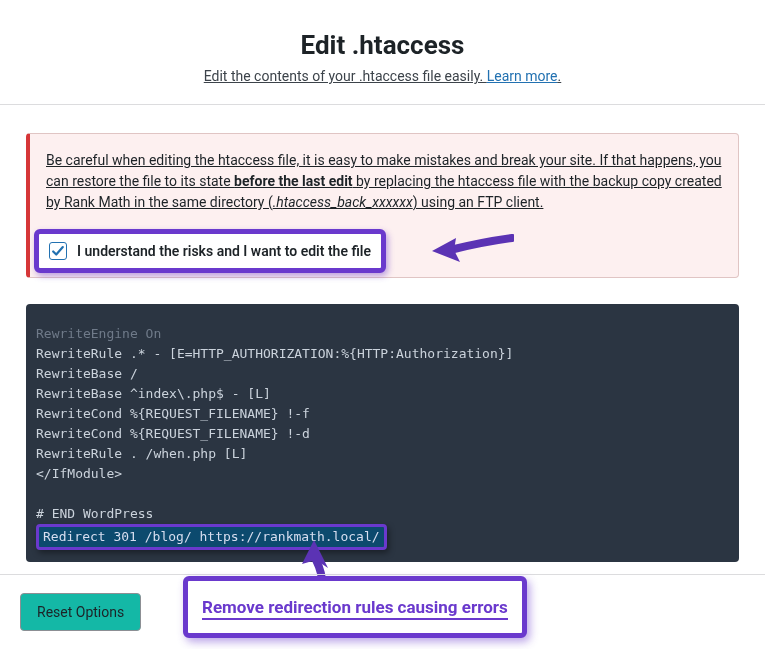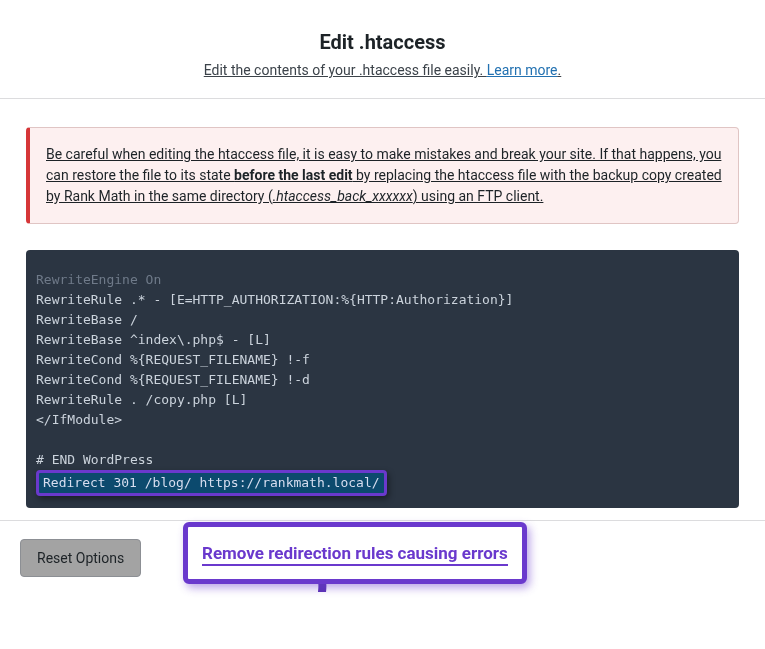--- a/index.html
+++ b/index.html
@@ -8,21 +8,21 @@
       width: 765px;
       height: 649px;
       background: #fff;
       position: relative;
     }
     .header-section {
       padding: 30px 20px 20px;
       text-align: center;
     }
     .title {
-      font-size: 20px;
+      font-size: 26px;
       font-weight: bold;
       color: #1d2327;
       margin-bottom: 8px;
     }
     .subtitle {
       font-size: 14px;
       color: #3c434a;
       text-decoration: underline;
     }
     .subtitle a {
@@ -117,21 +117,21 @@
       position: relative;
     }
     .btn {
       font-size: 14px;
       padding: 10px 16px;
       border-radius: 4px;
       cursor: pointer;
       font-family: inherit;
     }
     .btn-reset {
-      background: #a3a3a3;
+      background: #14b8a6;
       color: #1d2327;
       border: 1px solid #8c8f94;
     }
     .btn-save {
       background: #2271b1;
       color: #fff;
       border: 1px solid #2271b1;
       font-weight: 500;
     }
     .callout-pill {
@@ -168,31 +168,47 @@
     <span>Edit the contents of your .htaccess file easily. </span><a href="#">Learn more</a><span>.</span>
   </div>
 </div>
 
 <div class="hr"></div>
 
 <div class="content-area">
   <div class="warning-box">
     <div class="warning-text">
       <span>Be careful when editing the htaccess file, it is easy to make mistakes and break your site. If that happens, you can restore the file to its state </span><strong>before the last edit</strong><span> by replacing the htaccess file with the backup copy created by Rank Math in the same directory (</span><span class="backup-name">.htaccess_back_xxxxxx</span><span>) using an FTP client.</span>
+    </div>
+    <div class="consent-wrap">
+      <div class="consent-box">
+        <span class="consent-checkbox">
+          <svg viewBox="0 0 16 16">
+            <path d="M2.5 8.5 L6 12 L13.5 3.5" stroke="#2271b1" stroke-width="2.5" fill="none" stroke-linecap="round" stroke-linejoin="round"></path>
+          </svg>
+        </span>
+        <span class="consent-label">I understand the risks and I want to edit the file</span>
+      </div>
+      <span class="arrow-right">
+        <svg viewBox="0 0 82 34">
+          <path d="M80 6 Q50 10 18 18" stroke="#5b33b4" stroke-width="8" fill="none" stroke-linecap="round"></path>
+          <path d="M0 19 L24 6 L22 18 L28 30 Z" fill="#5b33b4"></path>
+        </svg>
+      </span>
     </div>
   </div>
 
   <div class="code-editor">
     <div class="cut-line">RewriteEngine On</div>
     <div>RewriteRule .* - [E=HTTP_AUTHORIZATION:%{HTTP:Authorization}]</div>
     <div>RewriteBase /</div>
     <div>RewriteBase ^index\.php$ - [L]</div>
     <div>RewriteCond %{REQUEST_FILENAME} !-f</div>
     <div>RewriteCond %{REQUEST_FILENAME} !-d</div>
-    <div>RewriteRule . /copy.php [L]</div>
+    <div>RewriteRule . /when.php [L]</div>
     <div>&lt;/IfModule&gt;</div>
     <div class="blank-line"></div>
     <div># END WordPress</div>
     <div class="code-last-wrap">
       <span class="code-last-line">Redirect 301 /blog/ https://rankmath.local/</span>
     </div>
   </div>
 </div>
 
 <span class="arrow-up">

